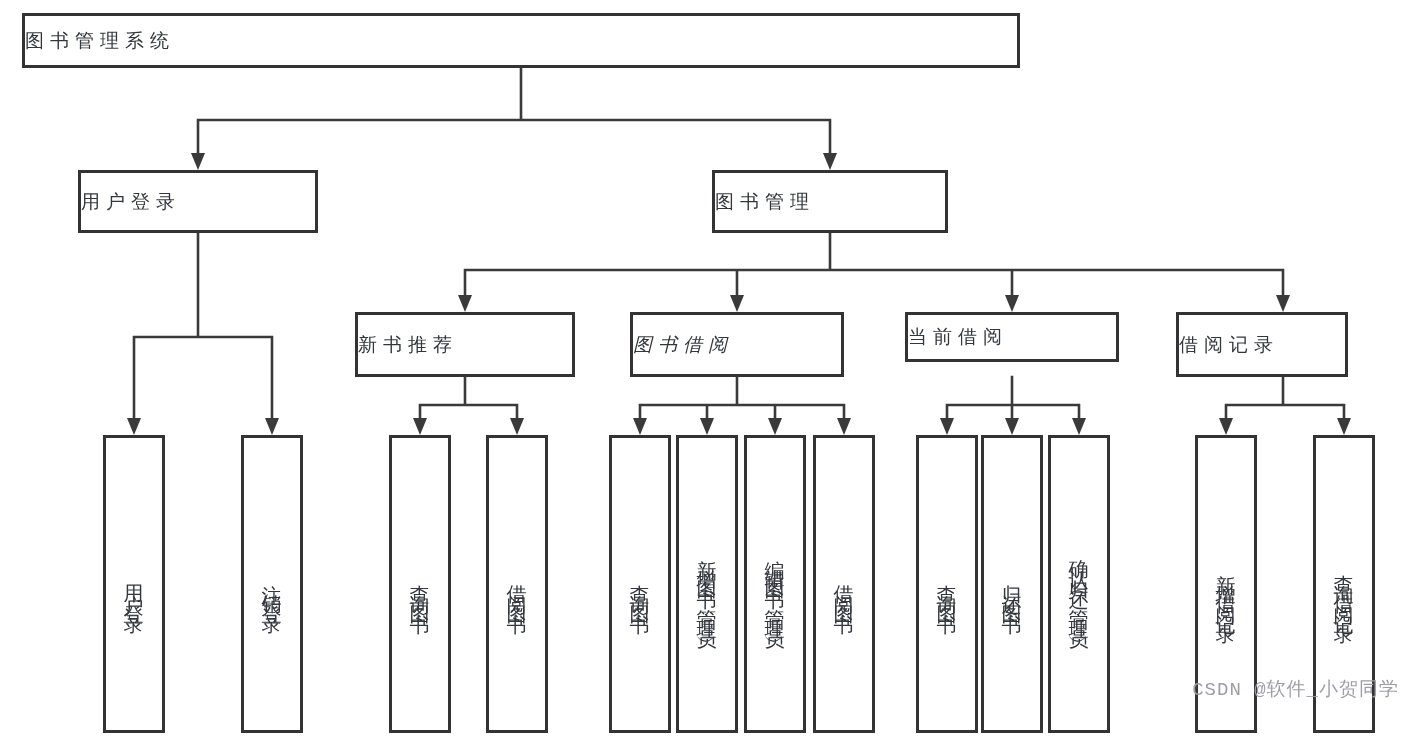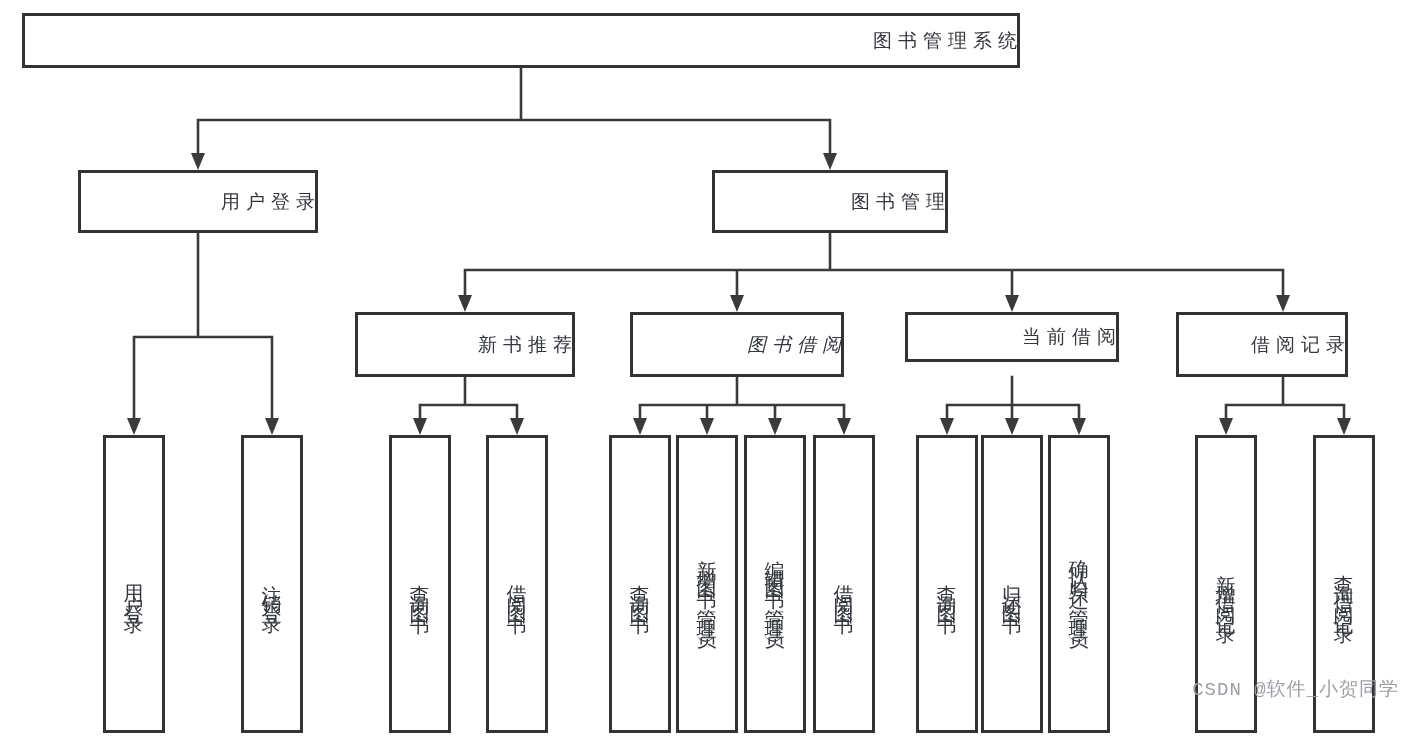--- a/index.html
+++ b/index.html
@@ -14,21 +14,21 @@
   }
   svg.wires { position: absolute; left: 0; top: 0; width: 1405px; height: 747px; }
   .cl { fill: none; stroke: var(--line, #3a3a3a); stroke-width: 2.6; stroke-linecap: square; }
   .ar { fill: var(--line, #3a3a3a); }
 
   .node {
     position: absolute;
     background: var(--box-fill, #ffffff);
     border: 3px solid var(--box-border, #333333);
     color: var(--text, #33373d);
-    display: flex; align-items: center; justify-content: flex-end;
+    display: flex; align-items: center; justify-content: flex-start;
     font-size: 19px; letter-spacing: 6px; white-space: nowrap;
   }
   .node > span { margin-right: -6px; }
 
   .vnode {
     position: absolute;
     width: 62px; height: 298px; top: 435px;
     background: var(--box-fill, #ffffff);
     border: 3px solid var(--box-border, #333333);
     color: var(--text, #33373d);

